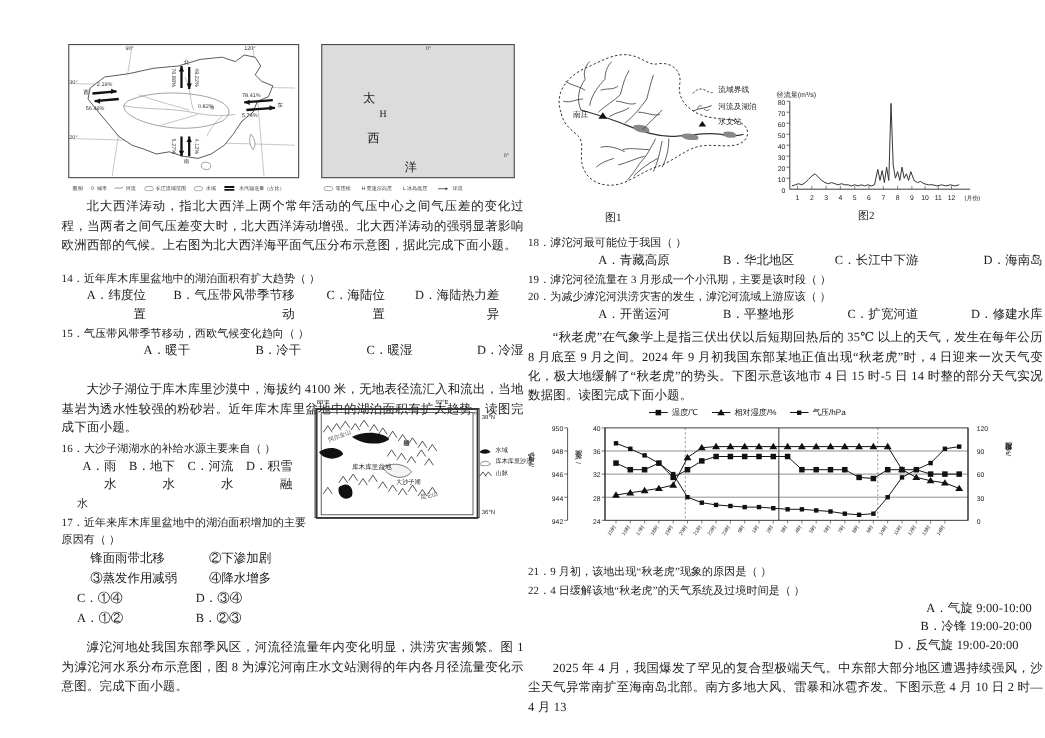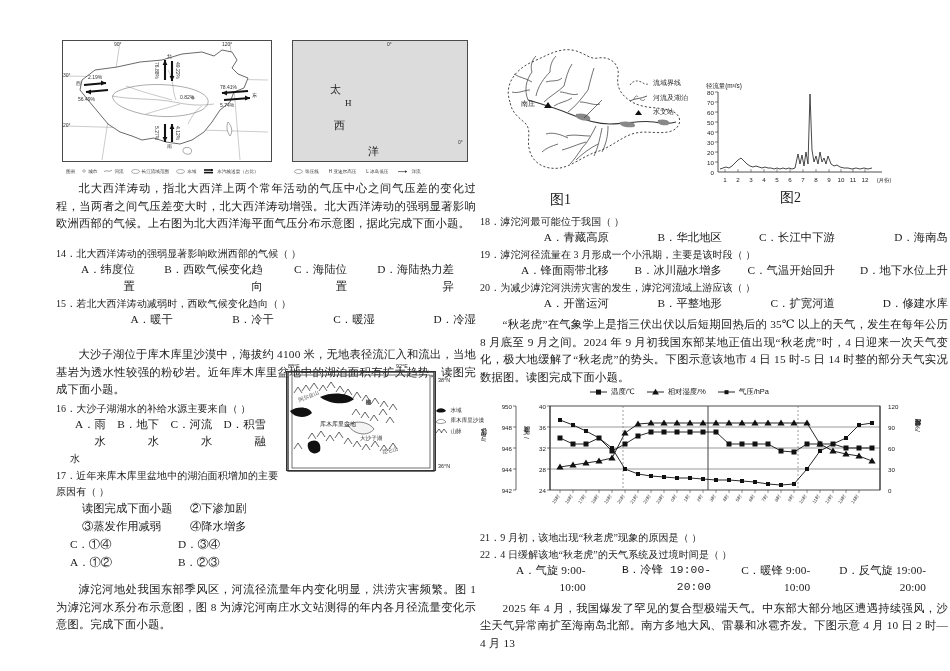--- a/index.html
+++ b/index.html
@@ -28,21 +28,21 @@
   .opts {
     font-size: 11.3px; line-height: 1.5; margin: 0 0 0 0;
     padding-left: 16px; display: flex; letter-spacing: .1px; text-align: right;
   }
   .opts > span { display: inline-block; }
   .opts.g4 > span { width: 25%; }
   .opts.free > span { margin-right: 22px; }
   .subopts { font-size: 11.3px; line-height: 1.6; padding-left: 26px; }
   .subopts .row { display: flex; }
   .subopts .row > span:first-child { width: 108px; }
-  .fignum { text-align: center; font-size: 14px; margin-top: 1px; }
+  .fignum { text-align: center; font-size: 10px; margin-top: 1px; }
 
   
   #map-china { width: 210px; height: 122px; position: absolute; left: 6px; top: 0; }
   #map-china .frame { position: absolute; inset: 0; border: 1px solid #4a4a4a; }
   .maplabel { position: absolute; font-size: 5px; color: #333; white-space: nowrap;
               font-family: "Liberation Sans", sans-serif; }
   .legendbar {
     position: absolute; left: 4px; bottom: -12px; width: 204px;
     font-size: 4.6px; color: #333; display: flex; gap: 7px;
     font-family: "Liberation Sans", sans-serif; white-space: nowrap;
@@ -267,31 +267,31 @@
           </span>
         </div>
       </div>
     </div>
 
     <div class="para">北大西洋涛动，指北大西洋上两个常年活动的气压中心之间气压差的变化过程，当两者之间气压差变大时，北大西洋涛动增强。北大西洋涛动的强弱显著影响欧洲西部的气候。上右图为北大西洋海平面气压分布示意图，据此完成下面小题。</div>
 
     <div style="height:10px"></div>
 
     <div class="q">
-      <span>14．</span><span>北大西洋涛动的强弱显著影响欧洲西部的气候（    ）</span>
+      <span>14．</span><span>近年库木库里盆地中的湖泊面积有扩大趋势（    ）</span>
     </div>
     <div class="opts free">
       <span>A．纬度位置</span>
-      <span>B．西欧气候变化趋向</span>
+      <span>B．气压带风带季节移动</span>
       <span>C．海陆位置</span>
       <span>D．海陆热力差异</span>
     </div>
 
     <div class="q">
-      <span>15．</span><span>若北大西洋涛动减弱时，西欧气候变化趋向（    ）</span>
+      <span>15．</span><span>气压带风带季节移动，西欧气候变化趋向（    ）</span>
     </div>
     <div class="opts g4">
       <span>A．暖干</span>
       <span>B．冷干</span>
       <span>C．暖湿</span>
       <span>D．冷湿</span>
     </div>
 
     <div style="height:14px"></div>
 
@@ -309,21 +309,21 @@
           <span>D．积雪融</span>
         </div>
         <div class="q" style="padding-left:14px;">水</div>
 
         <div class="q">
           <span>17．</span><span>近年来库木库里盆地中的湖泊面积增加的主要</span>
         </div>
         <div class="q">原因有（    ）</div>
         <div class="subopts">
           <div class="row">
-            <span>读图完成下面小题</span>
+            <span>锋面雨带北移</span>
             <span>②下渗加剧</span>
           </div>
           <div class="row">
             <span>③蒸发作用减弱</span>
             <span>④降水增多</span>
           </div>
         </div>
         <div class="subopts" style="padding-left:14px;">
           <div class="row">
             <span>C．①④</span>
@@ -577,26 +577,20 @@
     </div>
     <div class="opts g4">
       <span>A．青藏高原</span>
       <span>B．华北地区</span>
       <span>C．长江中下游</span>
       <span>D．海南岛</span>
     </div>
 
     <div class="q">
       <span>19．</span><span>滹沱河径流量在 3 月形成一个小汛期，主要是该时段（    ）</span>
-    </div>
-    <div class="opts g4">
-      <span>A．锋面雨带北移</span>
-      <span>B．冰川融水增多</span>
-      <span>C．气温开始回升</span>
-      <span>D．地下水位上升</span>
     </div>
 
     <div class="q">
       <span>20．</span><span>为减少滹沱河洪涝灾害的发生，滹沱河流域上游应该（    ）</span>
     </div>
     <div class="opts g4">
       <span>A．开凿运河</span>
       <span>B．平整地形</span>
       <span>C．扩宽河道</span>
       <span>D．修建水库</span>
@@ -836,23 +830,22 @@
       </svg>
     </div>
 
     <div class="q" style="margin-top:4px;">
       <span>21．</span><span>9 月初，该地出现“秋老虎”现象的原因是（    ）</span>
     </div>
 
     <div class="q">
       <span>22．</span><span>4 日缓解该地“秋老虎”的天气系统及过境时间是（    ）</span>
     </div>
-    <div class="opts free" style="gap:0;">
+    <div class="opts free" style="gap:0;flex-direction:column;">
       <span style="margin-right:10px;">A．气旋 9:00-10:00</span>
-      <span style="margin-right:10px;font-family:Liberation Mono, monospace;">B．冷锋 19:00-20:00</span>
-      <span style="margin-right:10px;">C．暖锋 9:00-10:00</span>
+      <span style="margin-right:10px;">B．冷锋 19:00-20:00</span>
       <span>D．反气旋 19:00-20:00</span>
     </div>
 
     <div class="para">2025 年 4 月，我国爆发了罕见的复合型极端天气。中东部大部分地区遭遇持续强风，沙尘天气异常南扩至海南岛北部。南方多地大风、雷暴和冰雹齐发。下图示意 4 月 10 日 2 时—4 月 13</div>
   </div>
 
 </div>
 
 </body></html>

